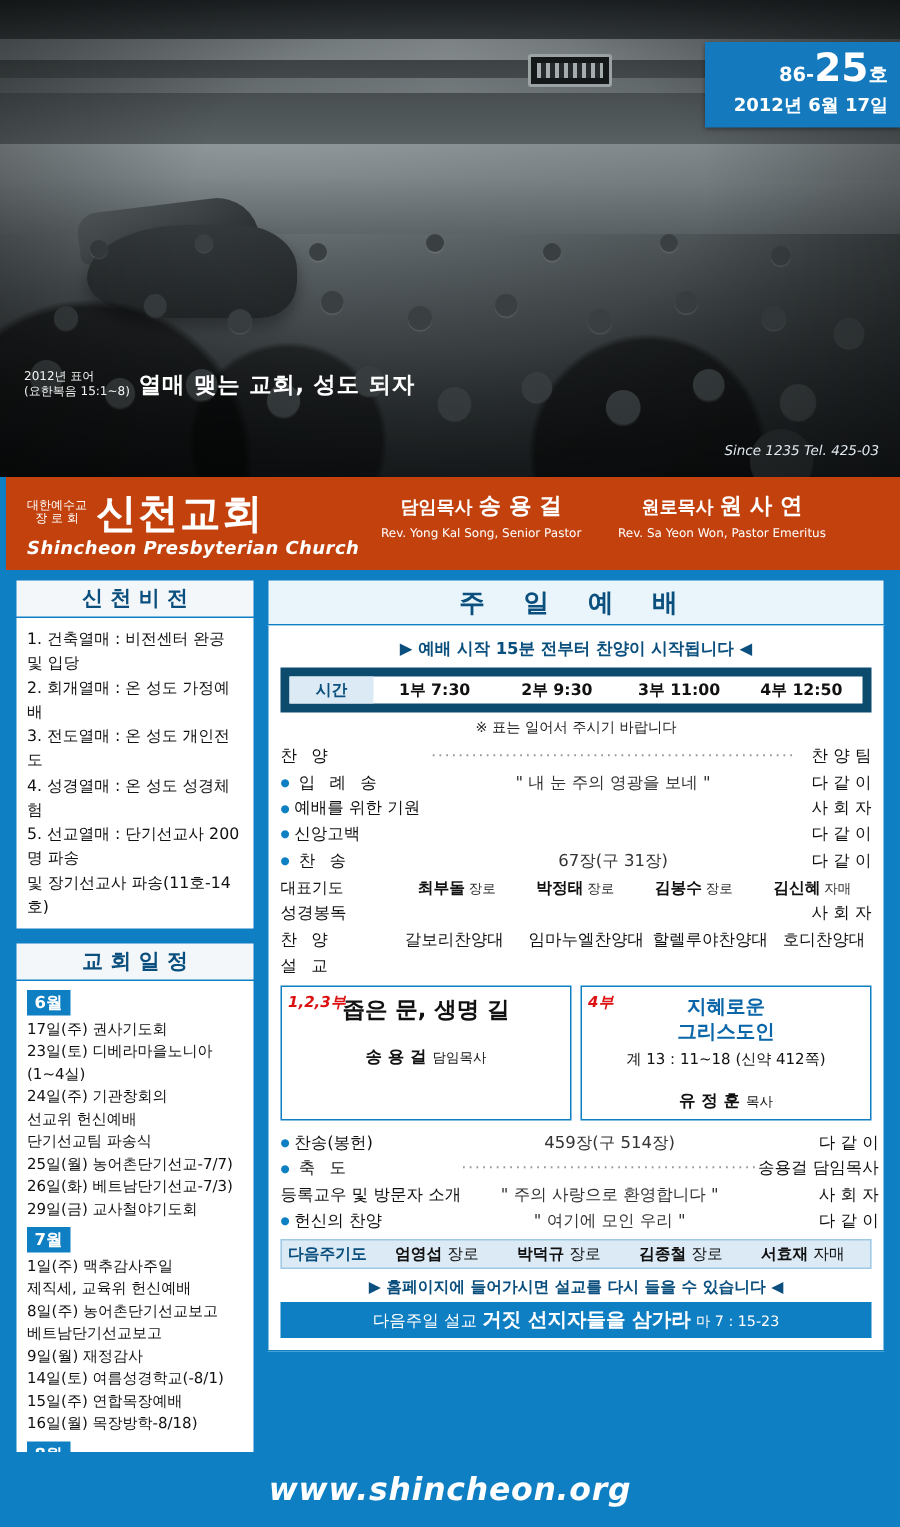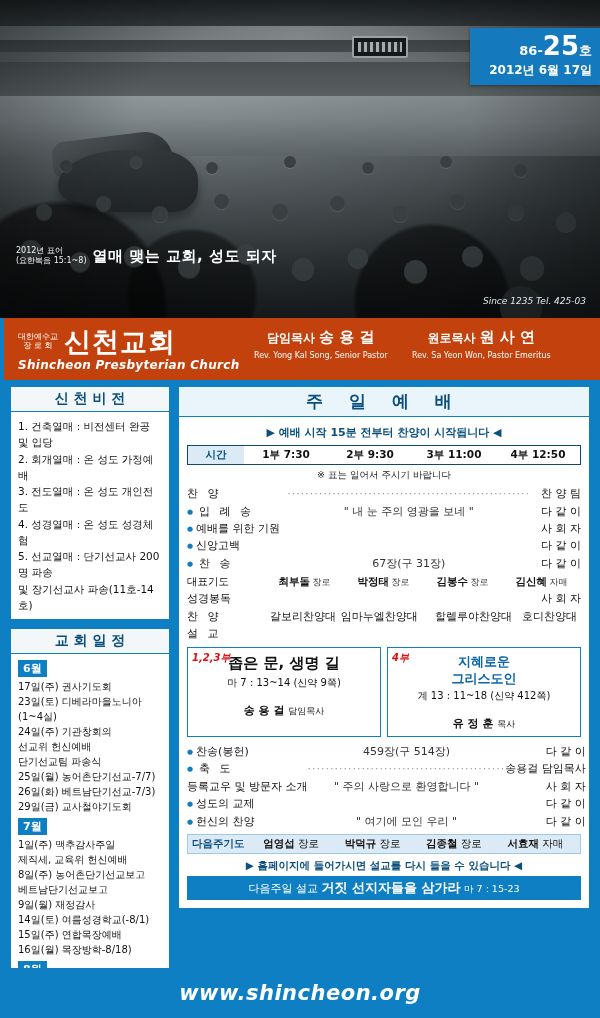--- a/index.html
+++ b/index.html
@@ -124,21 +124,21 @@
   .sched { list-style:none; margin:0; padding:0; }
   .sched li { font-size:10px; line-height:1.5; }
 
   
   .worship-title {
     background:#eaf4fb; border:1px solid #0f7fc4; color:#0a4f7d;
     text-align:center; font-weight:bold; font-size:17px; letter-spacing:10px; padding:3px 0;
   }
   .worship-body { background:#fff; border:1px solid #0f7fc4; border-top:none; padding:6px 8px 8px; }
   .start-line { text-align:center; font-size:11px; font-weight:bold; color:#0a4f7d; margin:2px 0 5px; }
-  .times { display:flex; border:1px solid #0c4a6e; font-size:10.5px; }
+  .times { display:flex; border:6px solid #0c4a6e; font-size:10.5px; }
   .times div { padding:2px 0; text-align:center; }
   .times .lab { width:56px; background:#dceaf5; font-weight:bold; color:#0a4f7d; }
   .times .cell { flex:1; font-weight:bold; }
   .note { text-align:center; font-size:9.5px; margin:4px 0 3px; color:#222; }
 
   table.order { width:100%; border-collapse:collapse; font-size:11px; }
   table.order td { padding:1.2px 0; vertical-align:middle; }
   td.c1 { width:78px; white-space:nowrap; letter-spacing:3px; }
   td.c1.nosp { letter-spacing:0; }
   td.c2 { text-align:center; color:#333; }
@@ -381,41 +381,40 @@
             <td class="c3">사 회 자</td>
           </tr>
         </tbody>
           </table>
 
         <table class="order">
           <tbody>
               <tr>
             <td class="c1">찬 양</td>
             <td style="text-align:center">갈보리찬양대</td>
-            <td style="text-align:left">임마누엘찬양대</td>
+            <td style="text-align:right">임마누엘찬양대</td>
             <td style="text-align:center">할렐루야찬양대</td>
             <td style="text-align:center">호디찬양대</td>
           </tr>
         </tbody>
           </table>
 
         <table class="order">
           <tbody>
               <tr>
                 <td class="c1">설 교</td>
                 <td></td>
               </tr>
         </tbody>
           </table>
 
         <div class="sermon-wrap">
           <div class="sermon">
             <div class="tag">1,2,3부</div>
             <div class="t">좁은 문, 생명 길</div>
-            <div class="ref">마 7 : 13~14 (신약 9쪽)</div>
             <div class="pr"><span>송 용 걸</span> <small>담임목사</small></div>
           </div>
           <div class="sermon blue">
             <div class="tag">4부</div>
             <div class="t2">지혜로운</div>
             <div class="t2">그리스도인</div>
             <div class="ref">계 13 : 11~18 (신약 412쪽)</div>
             <div class="pr"><span>유 정 훈</span> <small>목사</small></div>
           </div>
         </div>
@@ -431,25 +430,20 @@
             <td class="c1 bullet">축 도</td>
             <td class="c2"><span class="dots">············································</span></td>
             <td class="c3">송용걸 담임목사</td>
           </tr>
           <tr>
             <td class="c1 nosp" style="width:150px">등록교우 및 방문자 소개</td>
             <td class="c2">" 주의 사랑으로 환영합니다 "</td>
             <td class="c3">사 회 자</td>
           </tr>
           <tr>
-            <td class="c1 nosp bullet">성도의 교제</td>
-            <td class="c2"></td>
-            <td class="c3">다 같 이</td>
-          </tr>
-          <tr>
             <td class="c1 nosp bullet">헌신의 찬양</td>
             <td class="c2">" 여기에 모인 우리 "</td>
             <td class="c3">다 같 이</td>
           </tr>
         </tbody>
           </table>
 
         <div class="nextweek" style="margin-top:4px">
           <div class="lab">다음주기도</div>
           <div class="names">

